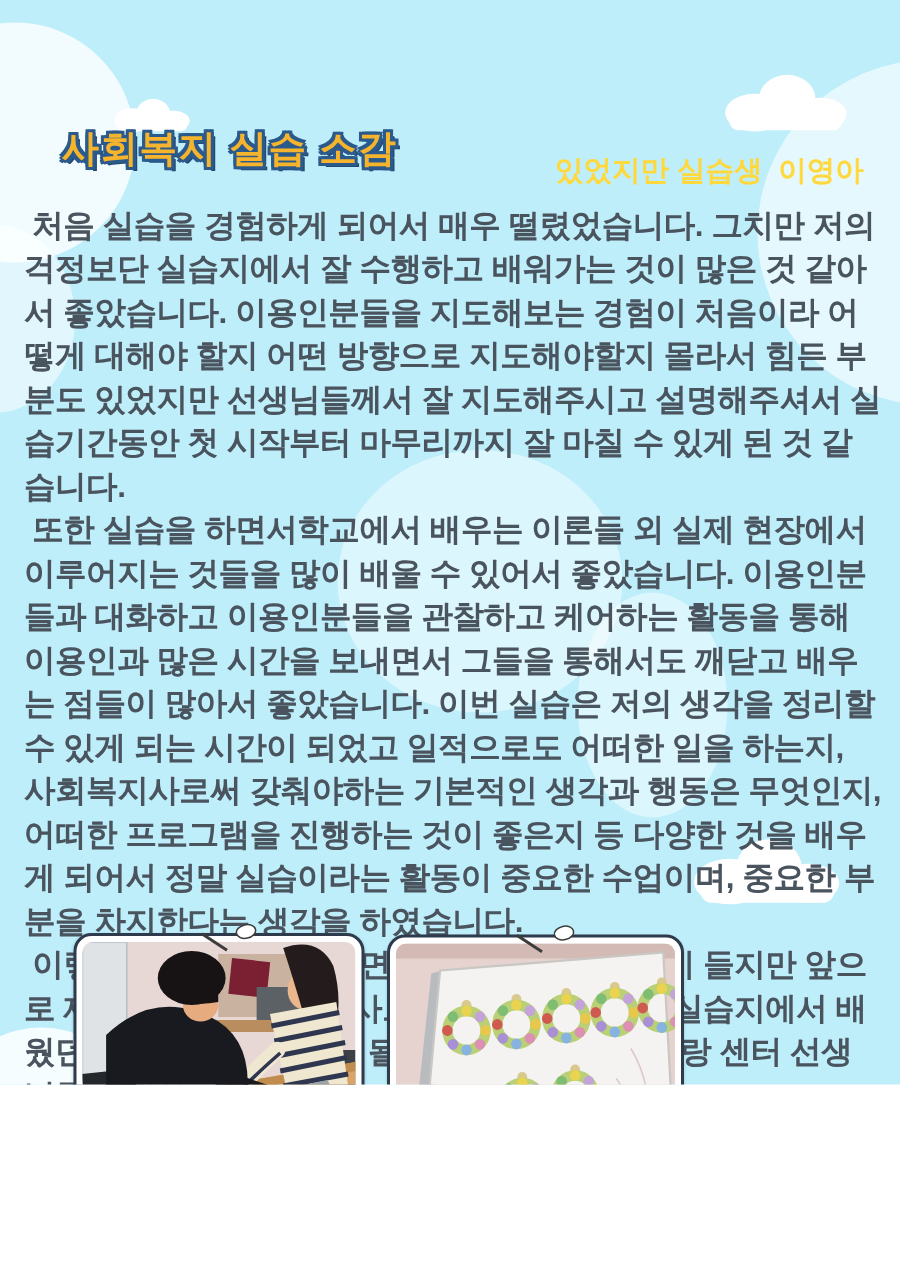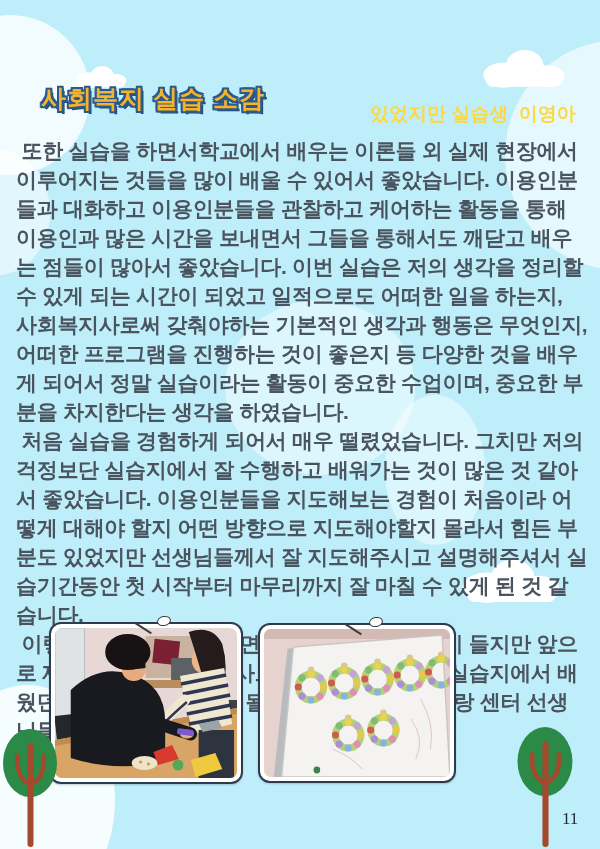--- a/index.html
+++ b/index.html
@@ -3,21 +3,21 @@
 <meta charset="utf-8">
 <style>
   * { margin: 0; padding: 0; box-sizing: border-box; }
   html, body { width: 600px; height: 849px; }
   body {
     font-family: "Liberation Sans", "DejaVu Sans", sans-serif;
     overflow: hidden;
   }
   #page {
     position: relative;
-    width: 600px; height: 849px;
+    width: 600px; height: 723px;
     background: #bfeefb;
     overflow: hidden;
   }
 
   
   .blob { position: absolute; background: rgba(255,255,255,0.55); border-radius: 50%; }
   #blob-topleft   { left:-70px; top:15px;  width:160px; height:160px; background: rgba(255,255,255,0.8); }
   #blob-leftmid   { left:-55px; top:150px; width:105px; height:125px; }
   #blob-right-big { left:505px; top:40px;  width:230px; height:230px; background: rgba(255,255,255,0.6); }
   #blob-center    { left:225px; top:300px; width:190px; height:175px; background: rgba(255,255,255,0.45); }
@@ -124,22 +124,22 @@
     <ellipse cx="28" cy="32" rx="22" ry="14" fill="#fff"></ellipse>
     <ellipse cx="52" cy="23" rx="20" ry="17" fill="#fff"></ellipse>
     <ellipse cx="76" cy="33" rx="19" ry="12" fill="#fff"></ellipse>
     <rect x="10" y="30" width="82" height="15" rx="7" fill="#fff"></rect>
   </svg>
 
   <div id="title">사회복지 실습 소감</div>
   <div id="byline">있었지만 실습생  이영아</div>
 
   <div id="article">
+    <p> 처음 실습을 경험하게 되어서 매우 떨렸었습니다. 그치만 저의 걱정보단 실습지에서 잘 수행하고 배워가는 것이 많은 것 같아서 좋았습니다. 이용인분들을 지도해보는 경험이 처음이라 어떻게 대해야 할지 어떤 방향으로 지도해야할지 몰라서 힘든 부분도 있었지만 선생님들께서 잘 지도해주시고 설명해주셔서 실습기간동안 첫 시작부터 마무리까지 잘 마칠 수 있게 된 것 같습니다.</p>
     <p> 또한 실습을 하면서학교에서 배우는 이론들 외 실제 현장에서 이루어지는 것들을 많이 배울 수 있어서 좋았습니다. 이용인분들과 대화하고 이용인분들을 관찰하고 케어하는 활동을 통해 이용인과 많은 시간을 보내면서 그들을 통해서도 깨닫고 배우는 점들이 많아서 좋았습니다. 이번 실습은 저의 생각을 정리할 수 있게 되는 시간이 되었고 일적으로도 어떠한 일을 하는지, 사회복지사로써 갖춰야하는 기본적인 생각과 행동은 무엇인지, 어떠한 프로그램을 진행하는 것이 좋은지 등 다양한 것을 배우게 되어서 정말 실습이라는 활동이 중요한 수업이며, 중요한 부분을 차지한다는 생각을 하였습니다.</p>
-    <p> 처음 실습을 경험하게 되어서 매우 떨렸었습니다. 그치만 저의 걱정보단 실습지에서 잘 수행하고 배워가는 것이 많은 것 같아서 좋았습니다. 이용인분들을 지도해보는 경험이 처음이라 어떻게 대해야 할지 어떤 방향으로 지도해야할지 몰라서 힘든 부분도 있었지만 선생님들께서 잘 지도해주시고 설명해주셔서 실습기간동안 첫 시작부터 마무리까지 잘 마칠 수 있게 된 것 같습니다.</p>
     <p> 이렇게 실습을 마무리하면서 시원 섭섭한 감정이 들지만 앞으로 제가미래에 사회복지사로써 일을 할 때 이번 실습지에서 배웠던 것들이 많은 도움이 될 것 같아 충주시 다사랑 센터 선생님들께 감사드립니다.</p>
   </div>
 
   <div class="photo-frame" id="photo-left">
     <div class="pin-line"></div>
     <div class="pin-dot"></div>
     <svg class="photo-inner" viewBox="0 0 185 150" preserveAspectRatio="none">
       <rect x="0" y="0" width="185" height="150" fill="#e7d8d6"></rect>
       <rect x="0" y="0" width="30" height="118" fill="#dfe3e5" stroke="#b9bec2"></rect>
       <rect x="92" y="8" width="62" height="42" fill="#c9b3a0"></rect>

